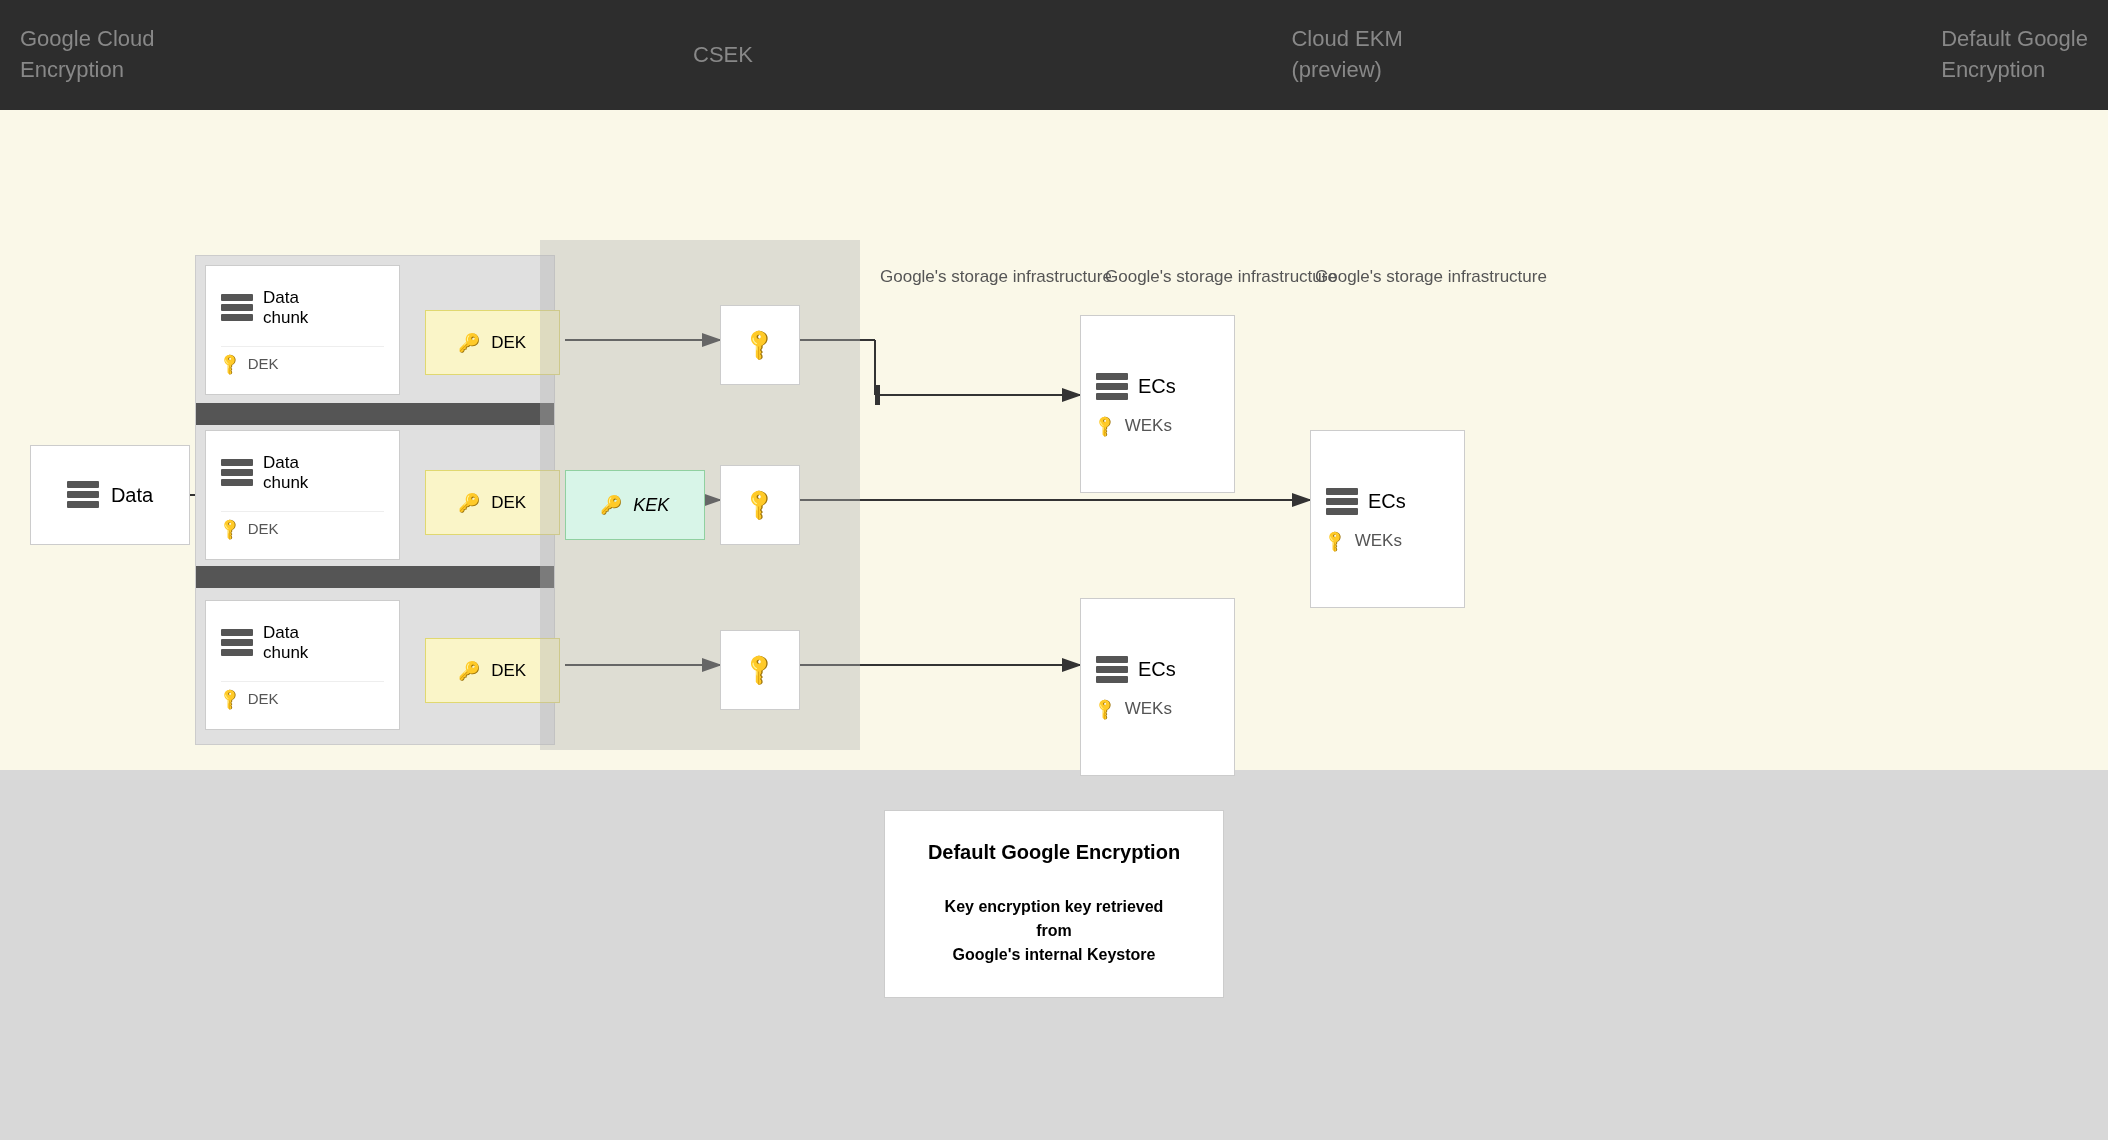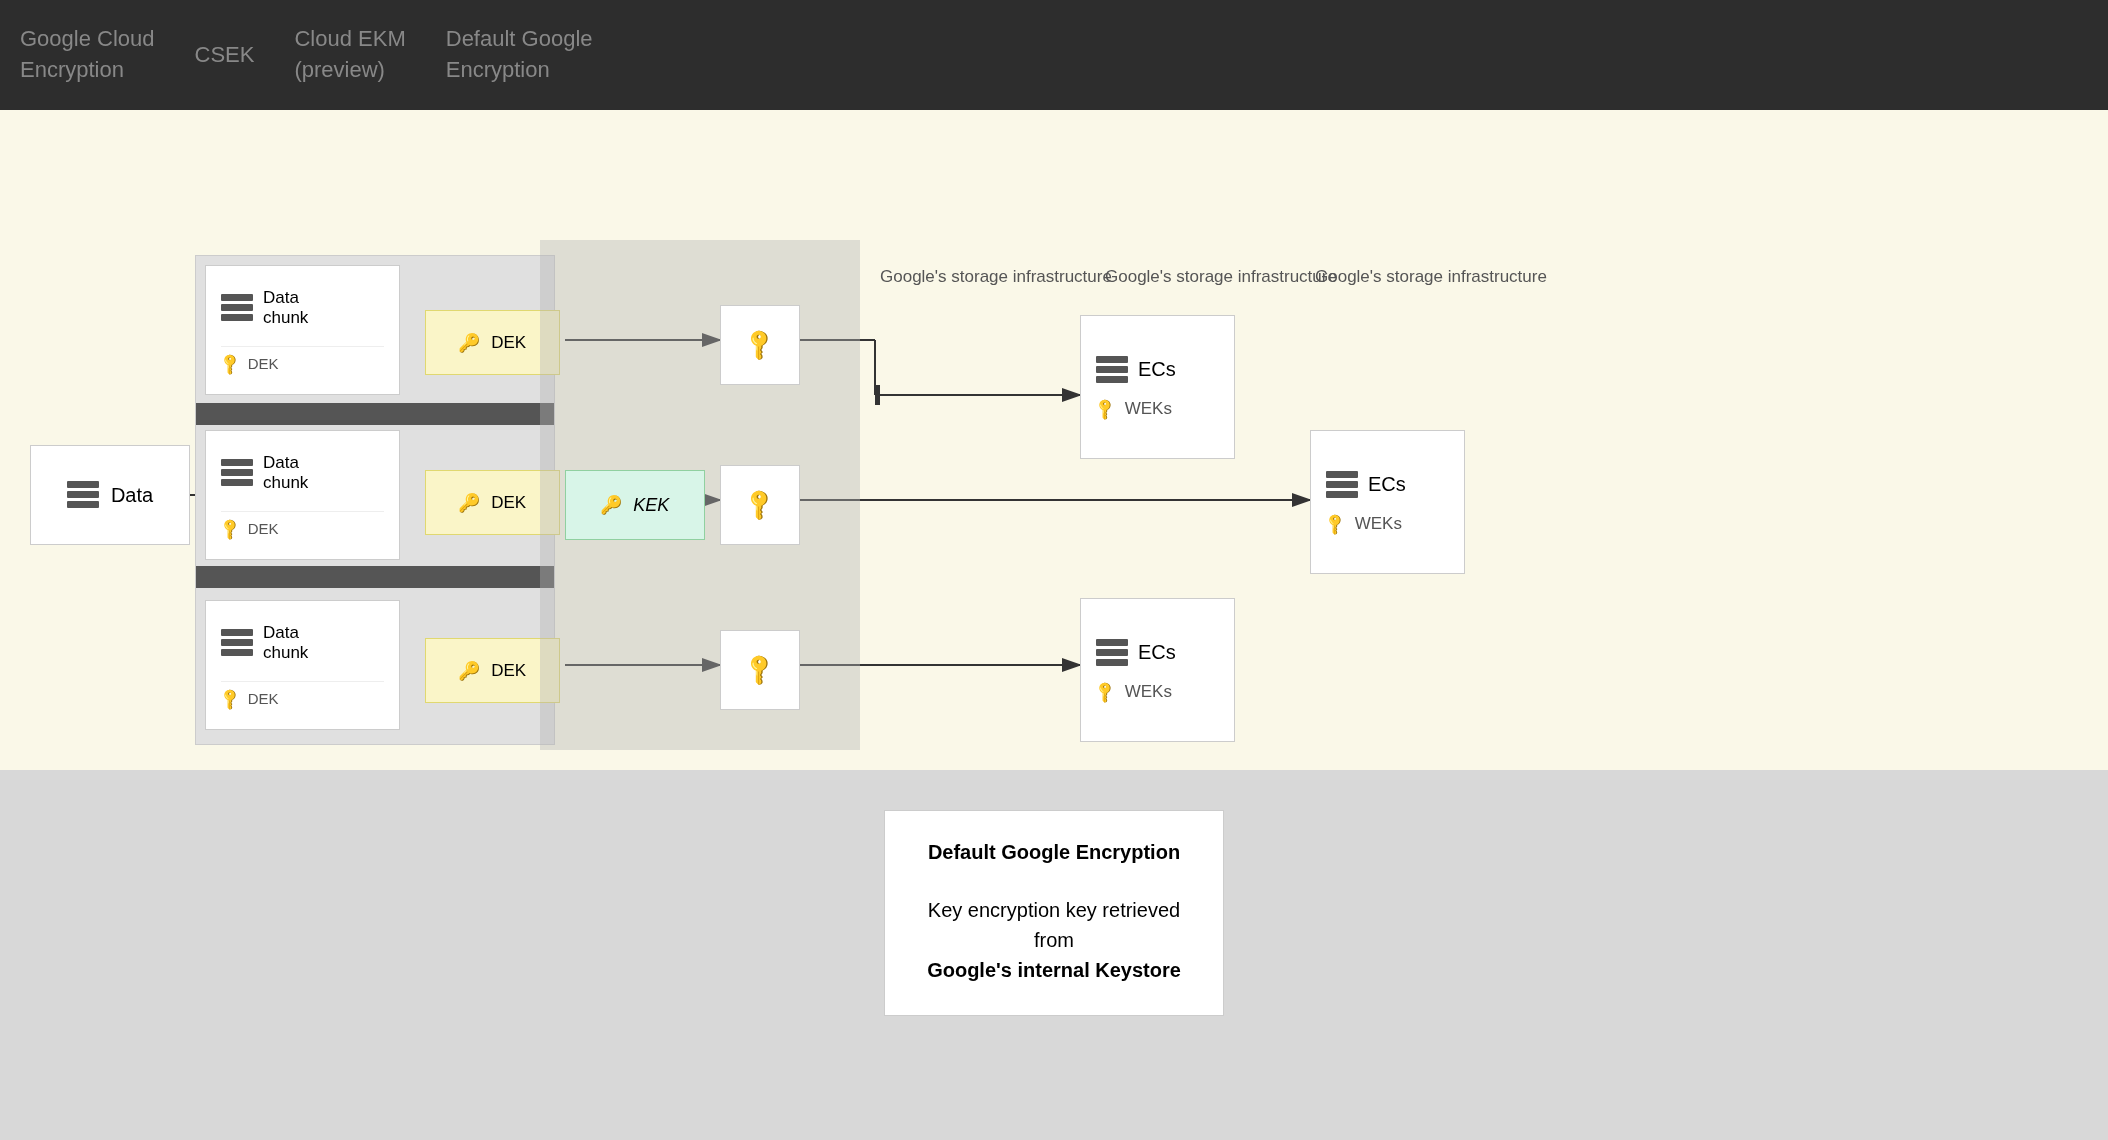--- a/index.html
+++ b/index.html
@@ -13,20 +13,21 @@
 
     
     .top-bar {
       width: 100%;
       height: 110px;
       background: #2d2d2d;
       display: flex;
       align-items: center;
       padding: 10px 20px;
       gap: 40px;
+      justify-content: space-between;
     }
     .top-bar-text {
       color: #888;
       font-size: 22px;
       line-height: 1.4;
     }
 
     
     .main-area {
       width: 100%;
@@ -54,22 +55,23 @@
       text-align: center;
     }
 
     .legend-title {
       font-weight: bold;
       font-size: 20px;
       margin-bottom: 31px;
     }
 
     .legend-text {
-      font-size: 20px;
+      font-size: 16px;
       line-height: 1.5;
+      font-weight: bold;
     }
 
     
     .diagram-wrapper {
       position: absolute;
       top: 0; left: 0; right: 0; bottom: 0;
     }
 
     
     .data-box {
@@ -191,21 +193,21 @@
       top: 130px;
       width: 320px;
       height: 510px;
       background: rgba(180,180,180,0.4);
     }
 
     
     .storage-box {
       position: absolute;
       width: 155px;
-      height: 144px;
+      height: 178px;
       background: white;
       border: 1px solid #ccc;
       display: flex;
       flex-direction: column;
       align-items: flex-start;
       justify-content: center;
       padding: 15px;
       gap: 15px;
     }
 

